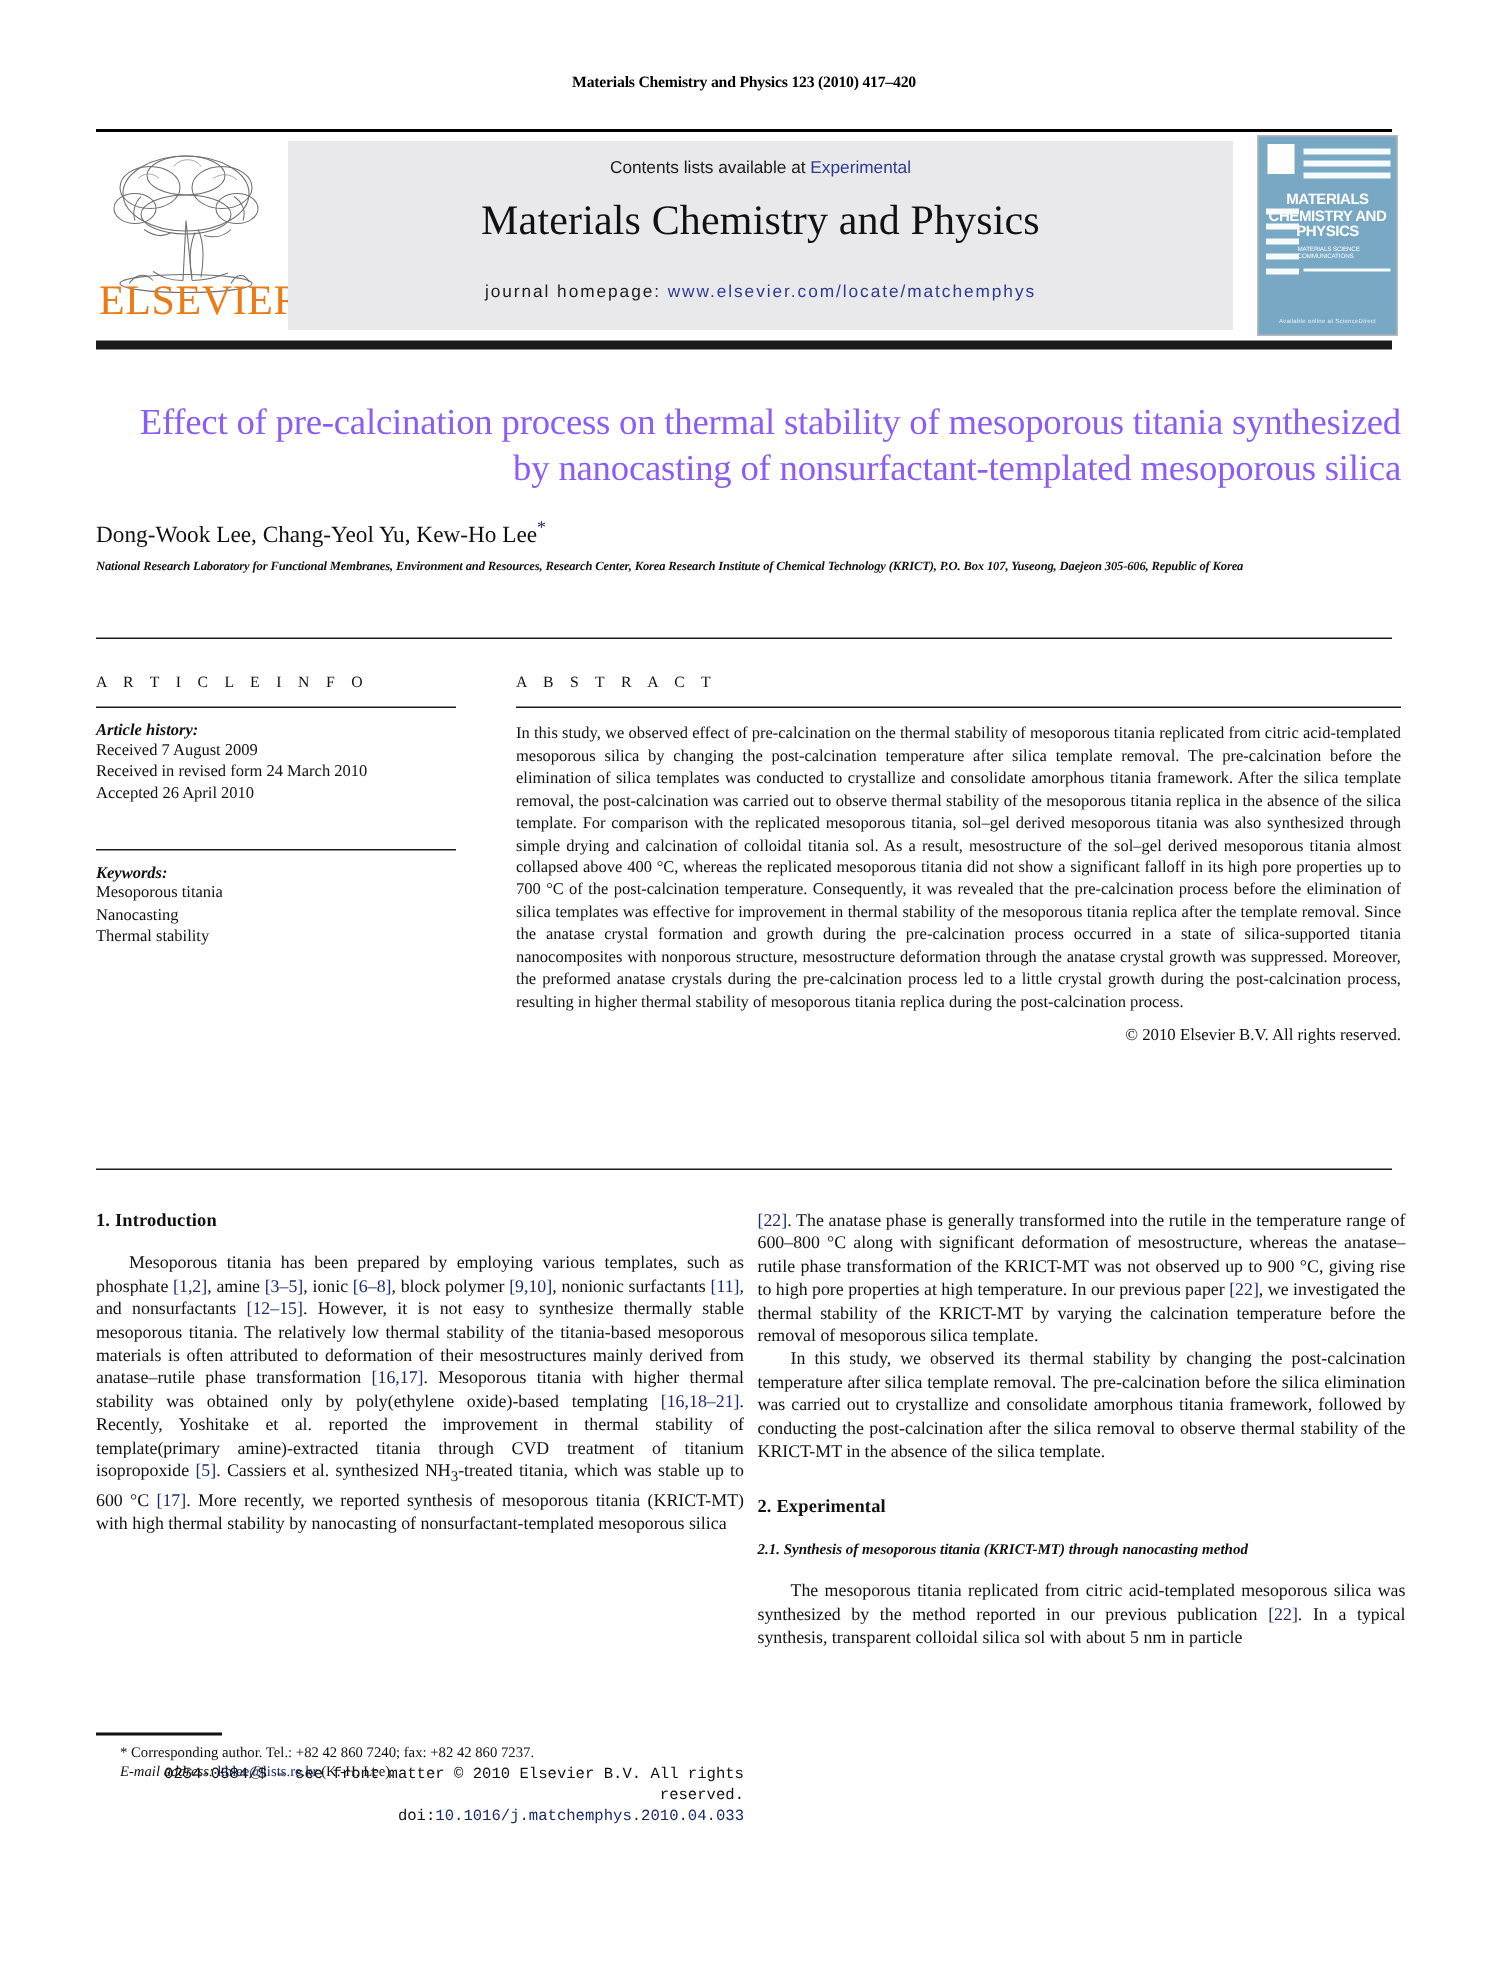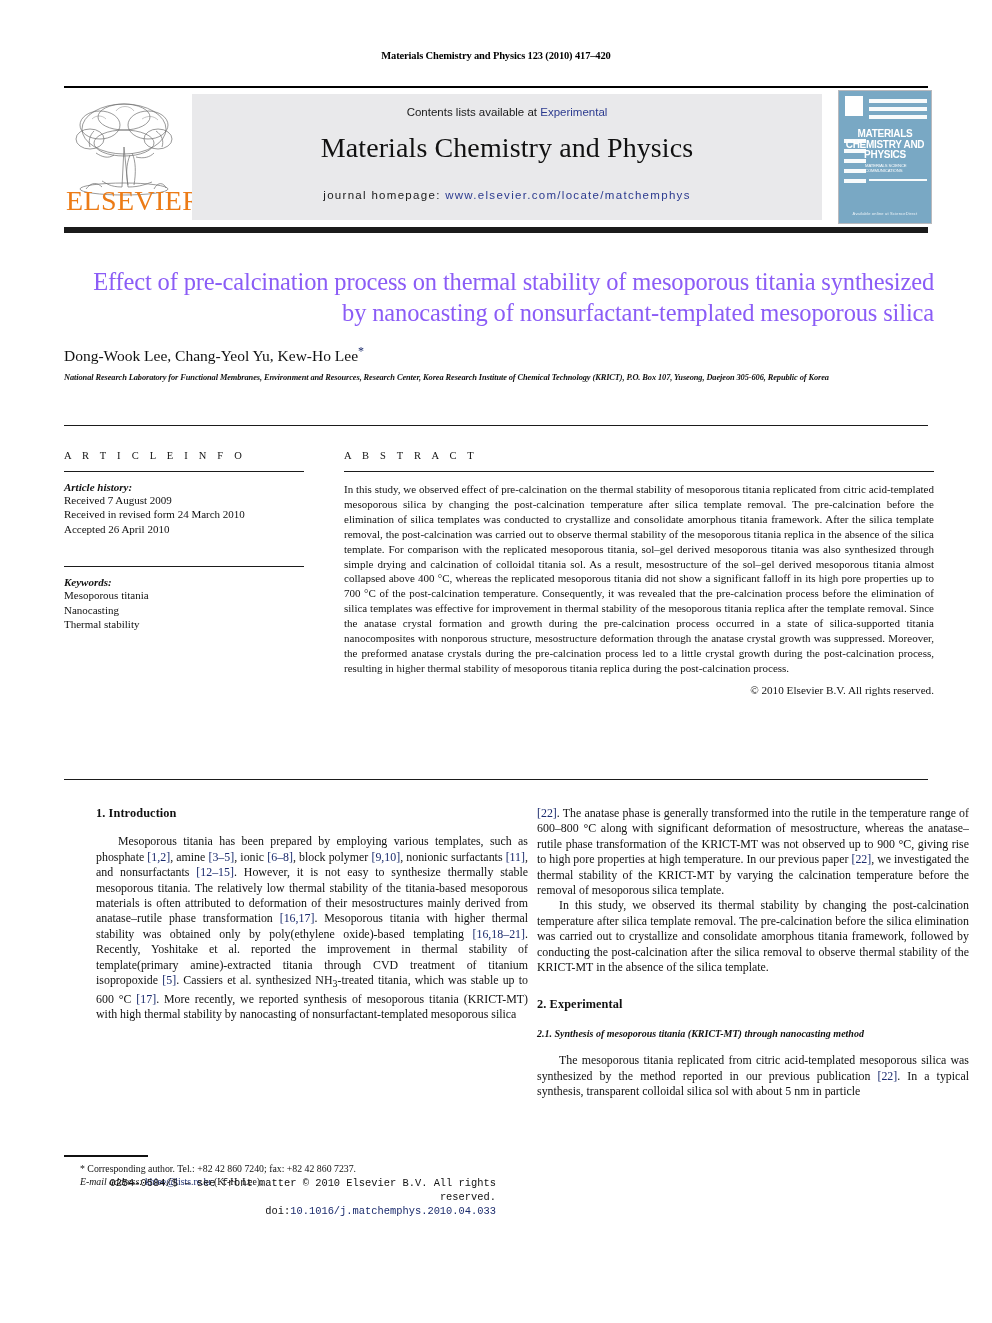--- a/index.html
+++ b/index.html
@@ -267,21 +267,20 @@
   
   .col {
     position: absolute;
     top: 806px;
     width: 432px;
     font-family: "Liberation Serif", serif;
     font-size: 11.9px;
     line-height: 15.4px;
     text-align: justify;
     color: #111;
-    margin-left: 32px;
   }
   .col-left  { left: 64px; }
   .col-right { left: 505px; }
 
   .h-sec {
     font-family: "Liberation Serif", serif;
     font-weight: bold;
     font-size: 12.3px;
     margin: 0 0 13px 0;
     letter-spacing: 0.1px;

